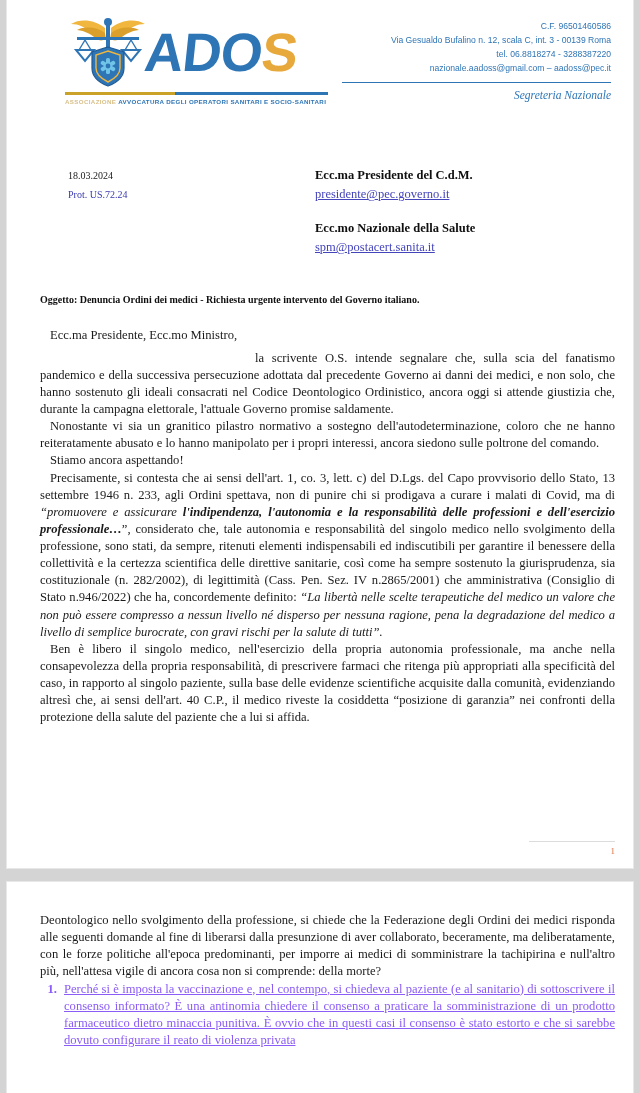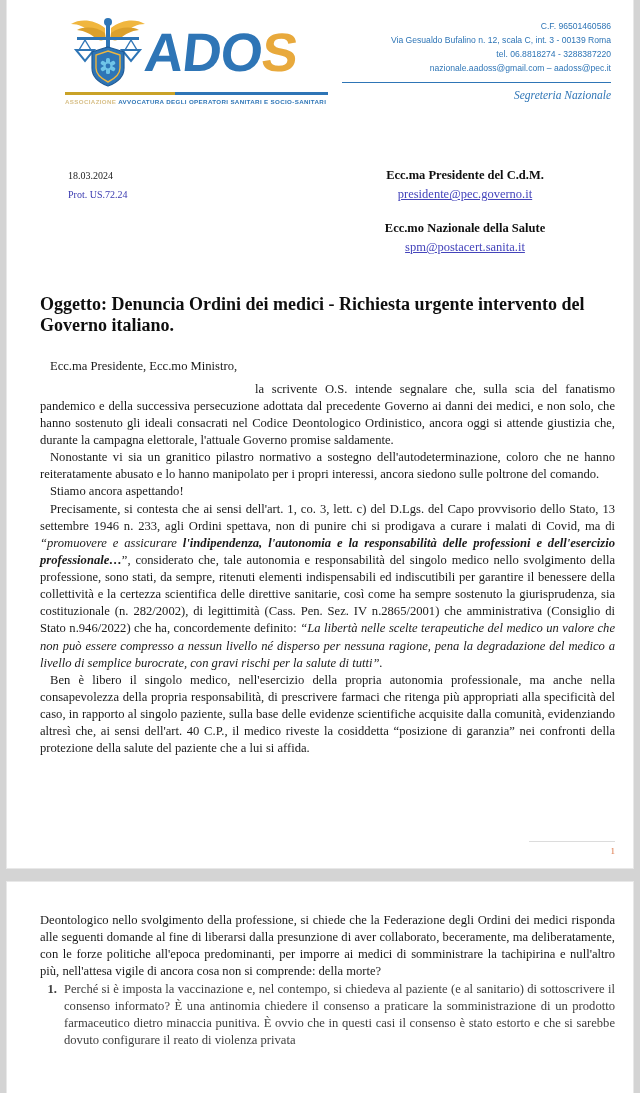--- a/index.html
+++ b/index.html
@@ -128,39 +128,39 @@
   .meta-left {
     font-size: 10px;
     color: #1a1a1a;
     line-height: 1.9;
     padding-left: 28px;
   }
   .meta-left .prot {
     color: #3a3ab0;
   }
   .meta-right {
-    text-align: center;
+    text-align: left;
     font-size: 12.5px;
     line-height: 1.55;
     width: 300px;
   }
   .meta-right .to {
     font-weight: 700;
     color: #0f0f0f;
   }
   .meta-right .mail {
     color: #4444bb;
     margin-bottom: 14px;
     display: block;
   }
   .meta-right .mail.last { margin-bottom: 0; }
 
   .subject {
     font-weight: 700;
-    font-size: 18px;
+    font-size: 10px;
     color: #0f0f0f;
     margin-top: 36px;
   }
 
   p.para {
     font-size: 12.6px;
     line-height: 1.36;
     text-align: justify;
     color: #1a1a1a;
     margin: 0;
@@ -192,21 +192,22 @@
 
   
   .p2-body {
     padding: 30px 18px 0 33px;
   }
   ol.qlist {
     margin: 0;
     padding-left: 20px;
     font-size: 12.6px;
     line-height: 1.36;
-    color: #404040;
+    color: #8b5cf6;
+    text-decoration: underline;
   }
   ol.qlist li {
     text-align: justify;
     padding-left: 4px;
   }
   ol.qlist li::marker {
     font-weight: 700;
   }
 </style>
 </head>

